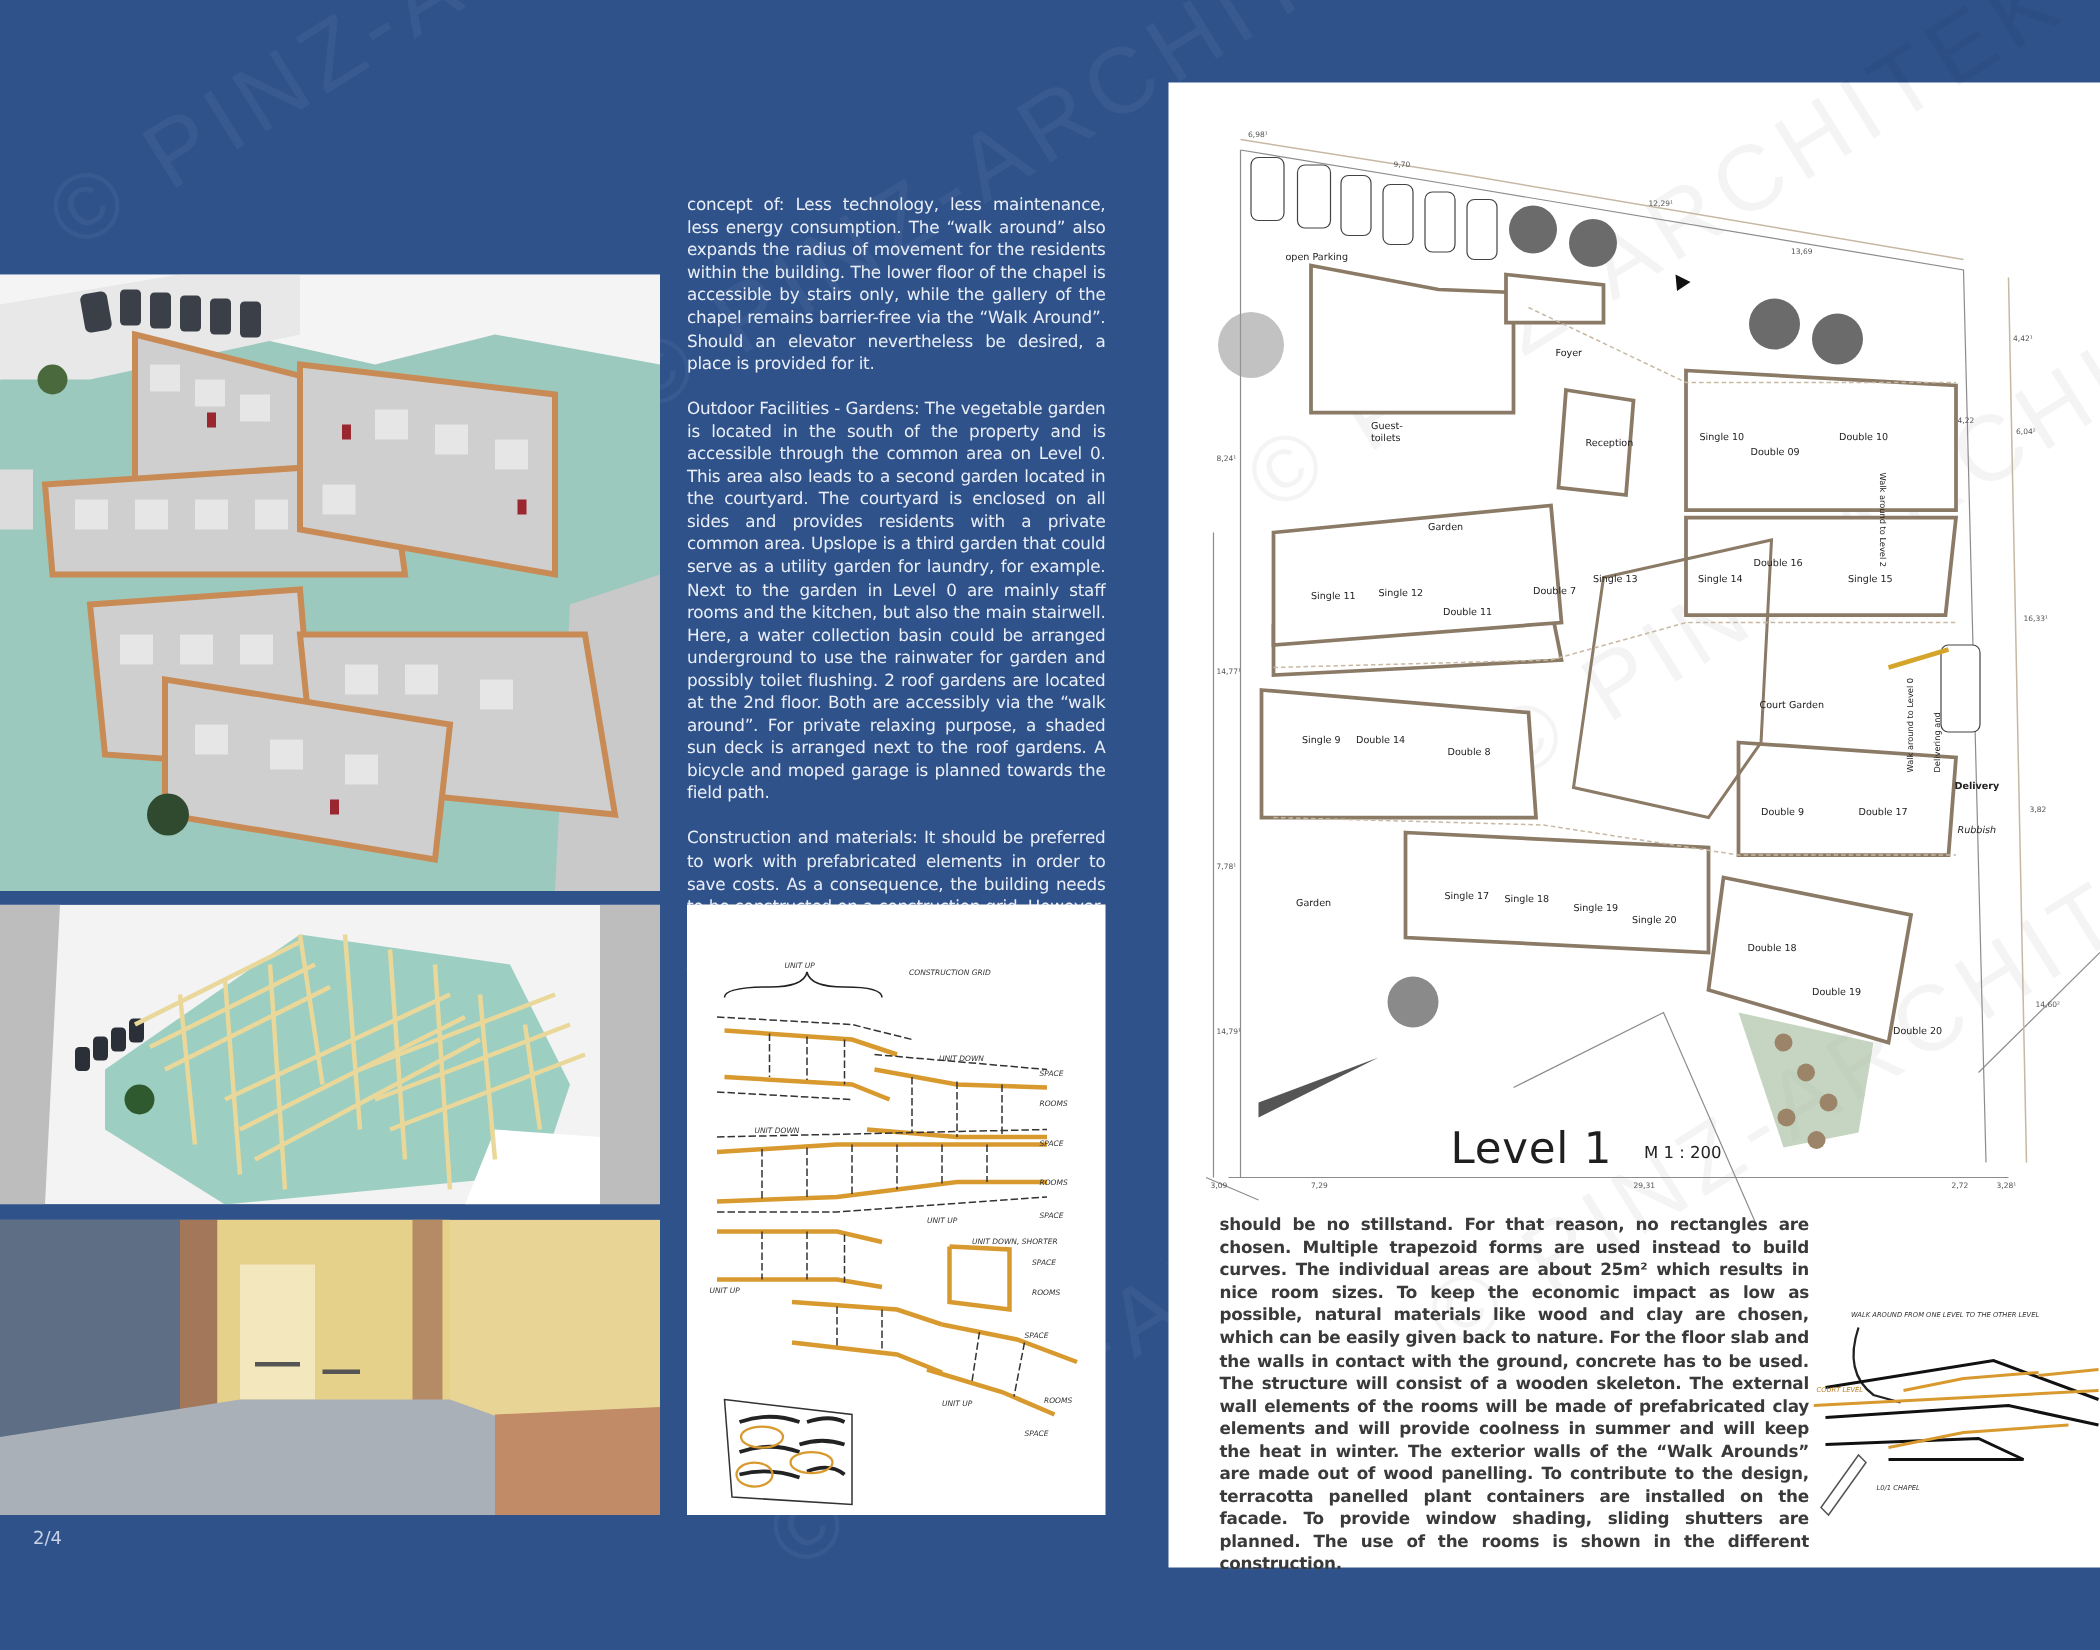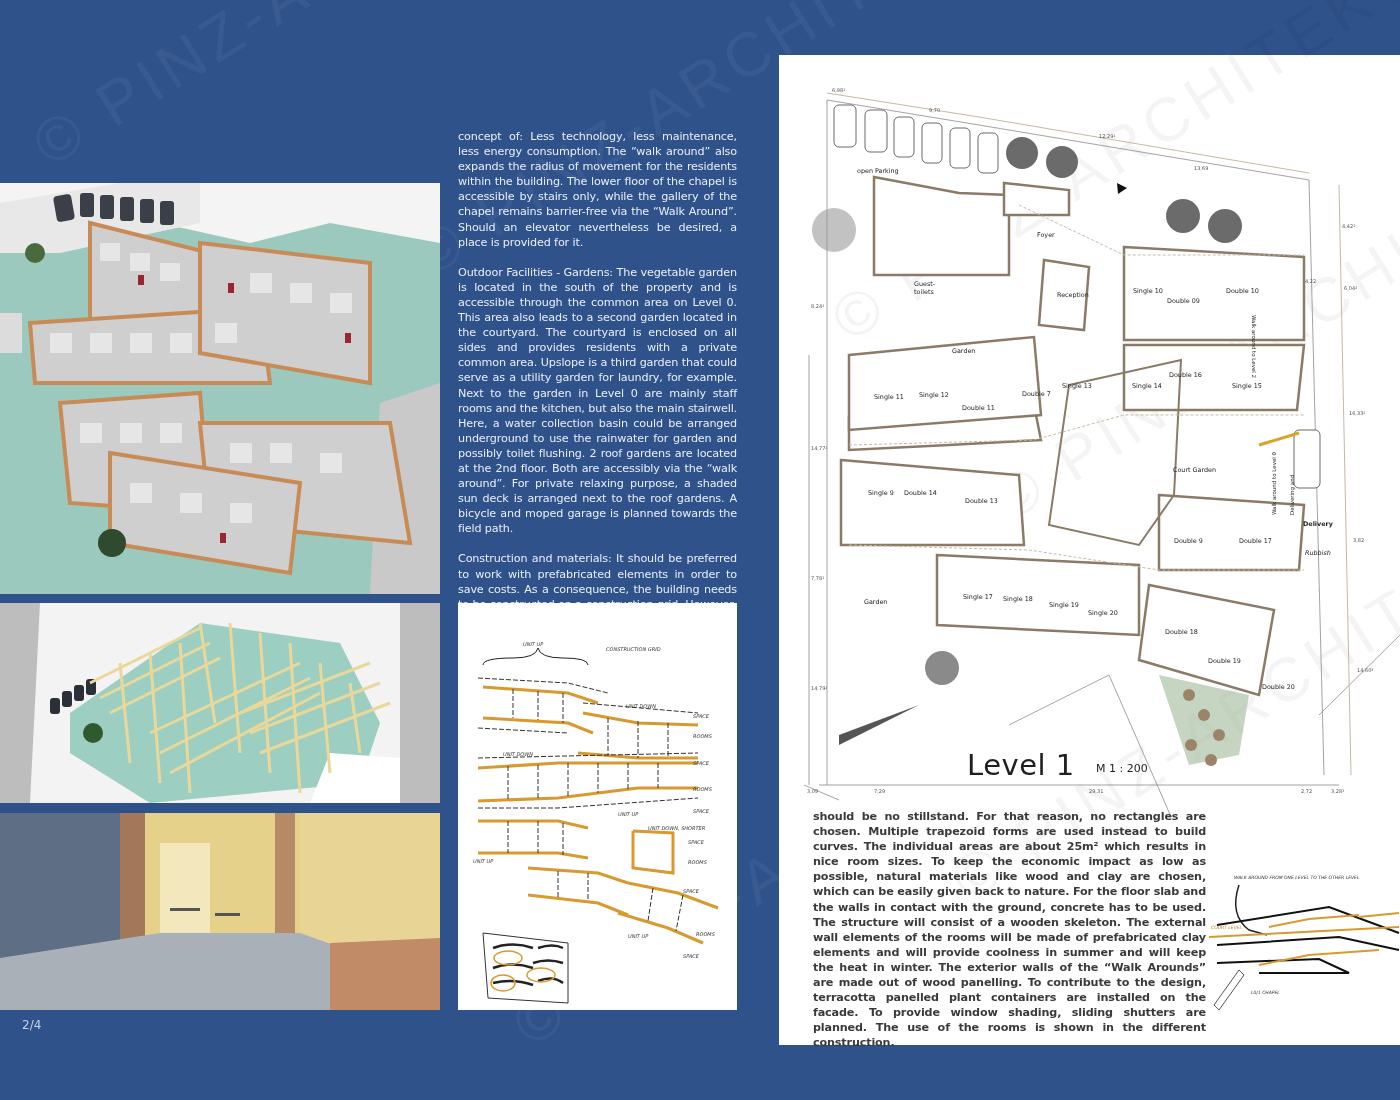--- a/index.html
+++ b/index.html
@@ -314,21 +314,21 @@
   <span class="room-label" style="left:95px;top:338px;">Single 11</span>
   <span class="room-label" style="left:140px;top:336px;">Single 12</span>
   <span class="room-label" style="left:183px;top:349px;">Double 11</span>
   <span class="room-label" style="left:243px;top:335px;">Double 7</span>
   <span class="room-label" style="left:283px;top:327px;">Single 13</span>
   <span class="room-label" style="left:353px;top:327px;">Single 14</span>
   <span class="room-label" style="left:390px;top:316px;">Double 16</span>
   <span class="room-label" style="left:453px;top:327px;">Single 15</span>
   <span class="room-label" style="left:89px;top:434px;">Single 9</span>
   <span class="room-label" style="left:125px;top:434px;">Double 14</span>
-  <span class="room-label" style="left:186px;top:442px;">Double 13</span>
+  <span class="room-label" style="left:186px;top:442px;">Double 8</span>
   <span class="room-label" style="left:394px;top:411px;">Court Garden</span>
   <span class="room-label" style="left:395px;top:482px;">Double 9</span>
   <span class="room-label" style="left:460px;top:482px;">Double 17</span>
   <span class="room-label" style="left:524px;top:465px;font-weight:bold;">Delivery</span>
   <span class="room-label" style="left:526px;top:494px;font-style:italic;">Rubbish</span>
   <span class="room-label" style="left:85px;top:543px;">Garden</span>
   <span class="room-label" style="left:184px;top:538px;">Single 17</span>
   <span class="room-label" style="left:224px;top:540px;">Single 18</span>
   <span class="room-label" style="left:270px;top:546px;">Single 19</span>
   <span class="room-label" style="left:309px;top:554px;">Single 20</span>

